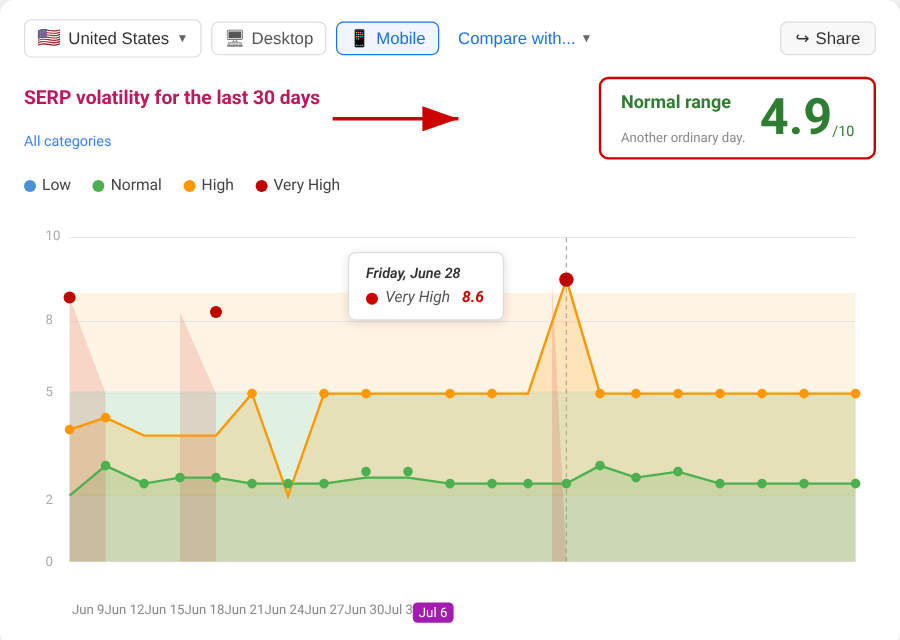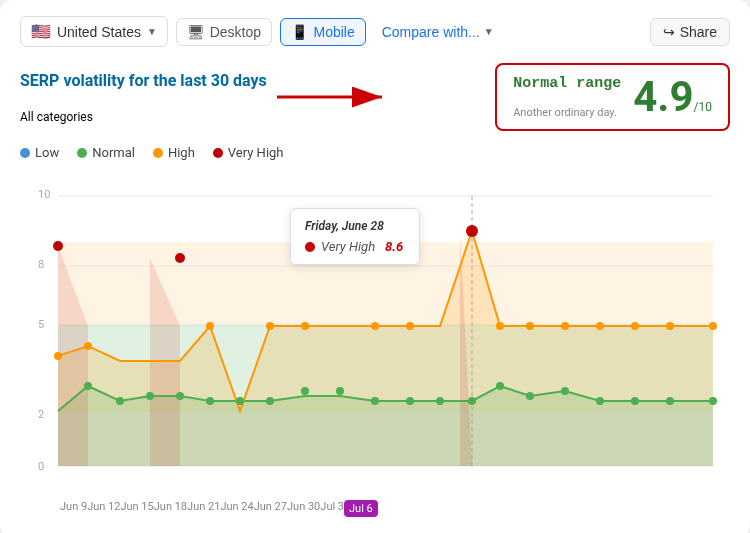--- a/index.html
+++ b/index.html
@@ -86,25 +86,25 @@
     
     .header-row {
       display: flex;
       align-items: center;
       margin-bottom: 14px;
       gap: 10px;
     }
     .title-block h2 {
       font-size: 16px;
       font-weight: 700;
-      color: #0369a1;
+      color: #be185d;
     }
     .title-block p {
       font-size: 12px;
-      color: #000000;
+      color: #3b82f6;
       margin-top: 20px;
     }
     .arrow-wrapper {
       display: flex;
       align-items: center;
       flex: 1;
     }
     
     .score-box {
       border: 2px solid #c00;
@@ -112,21 +112,20 @@
       padding: 10px 16px;
       display: flex;
       align-items: center;
       gap: 12px;
       min-width: 220px;
     }
     .score-label {
       font-size: 15px;
       font-weight: 700;
       color: #2e7d32;
-      font-family: Liberation Mono, monospace;
     }
     .score-sub {
       font-size: 11px;
       color: #888;
       margin-top: 14px;
     }
     .score-number {
       font-size: 42px;
       font-weight: 700;
       color: #2e7d32;

